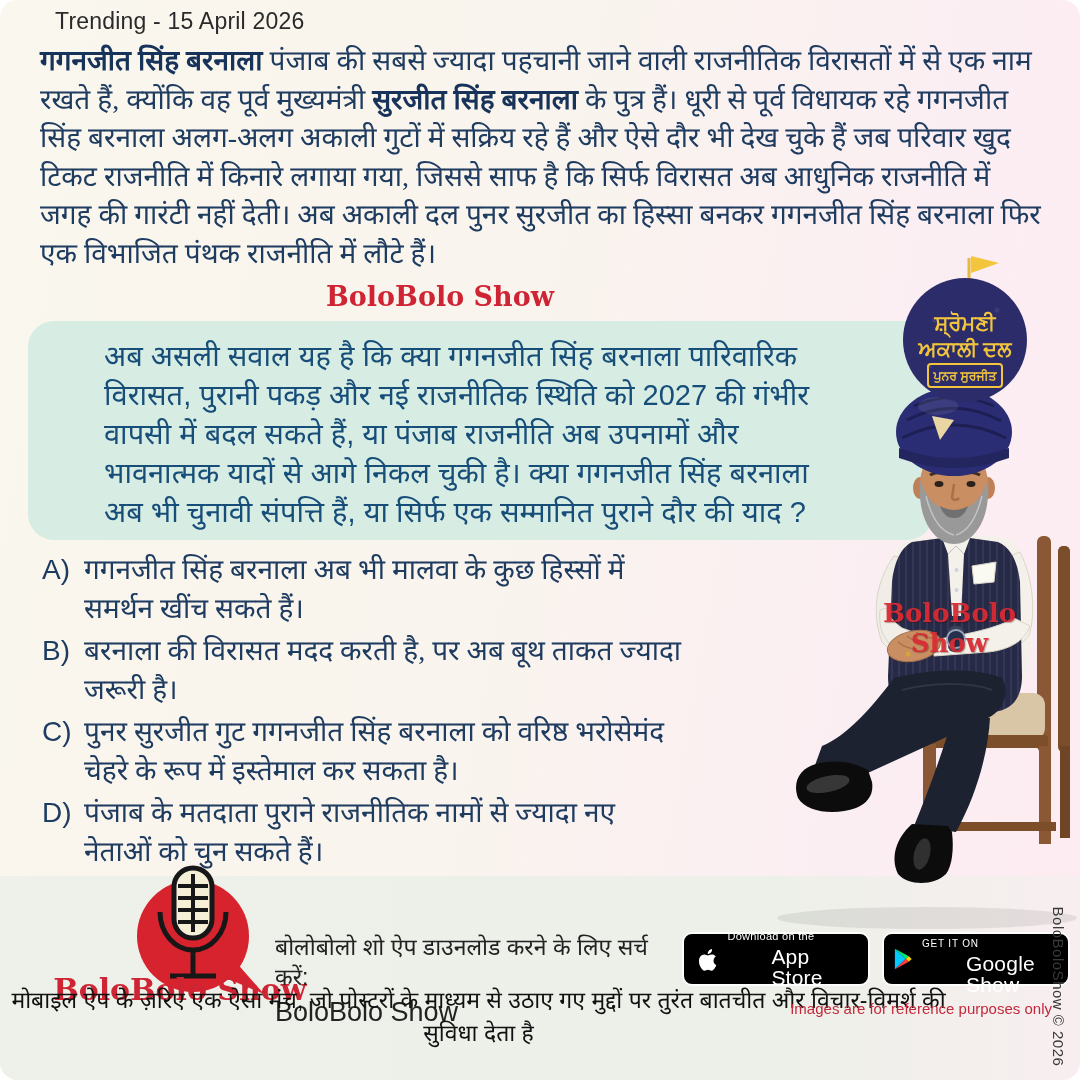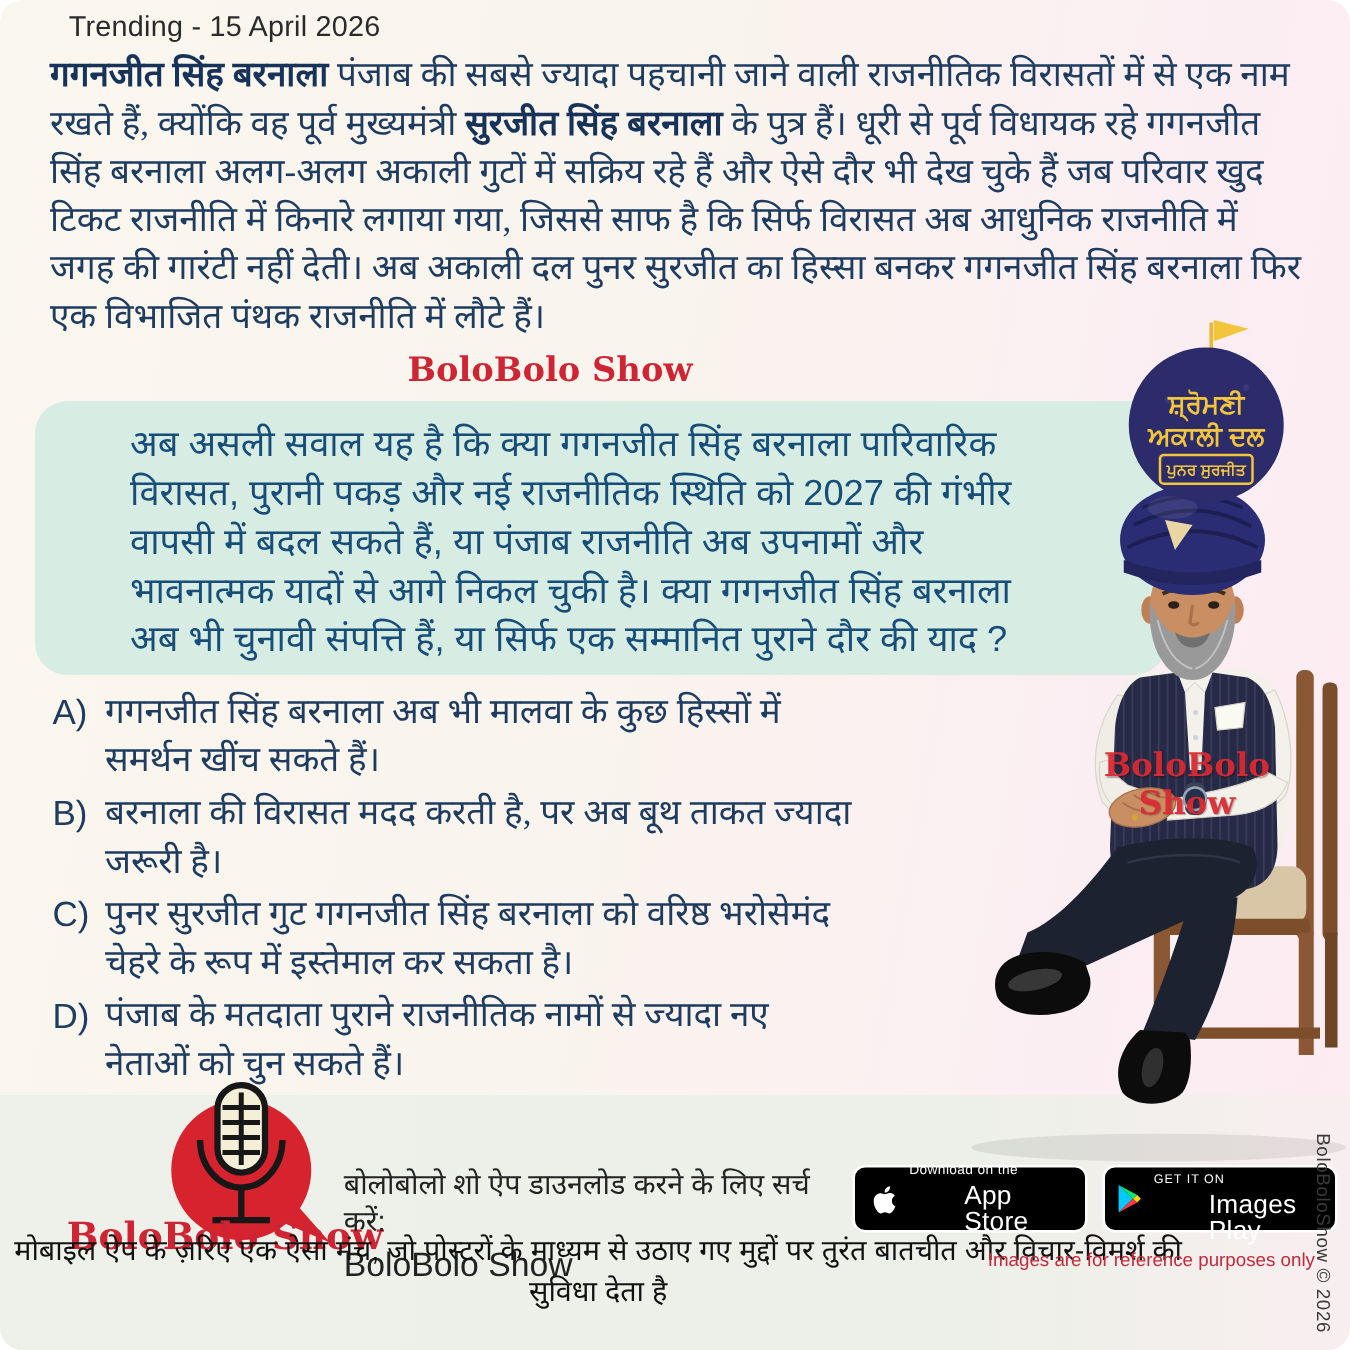--- a/index.html
+++ b/index.html
@@ -211,21 +211,21 @@
     </div>
     <div class="store-badge gp">
       <svg width="24" height="26" viewBox="0 0 22 26">
         <polygon points="1,1 13.5,13 1,25" fill="#00c9ff"></polygon>
         <polygon points="1,1 17.3,9.7 13.5,13" fill="#00e86f"></polygon>
         <polygon points="17.3,9.7 20.5,13 17.3,16.3 13.5,13" fill="#ffd500"></polygon>
         <polygon points="1,25 13.5,13 17.3,16.3" fill="#ff3a44"></polygon>
       </svg>
       <span class="txt">
         <span class="small">GET IT ON</span>
-        <span class="big">Images Play</span>
+        <span class="big">Google Show</span>
       </span>
     </div>
   </div>
 
   <div class="abs tagline">
     <div>मोबाइल ऐप के ज़रिए एक ऐसा मंच, जो पोस्टरों के माध्यम से उठाए गए मुद्दों पर तुरंत बातचीत और विचार-विमर्श की सुविधा देता है</div>
   </div>
 
   <div class="abs disclaimer">Images are for reference purposes only</div>
   <div class="abs copyright-vertical">BoloBoloShow © 2026</div>

